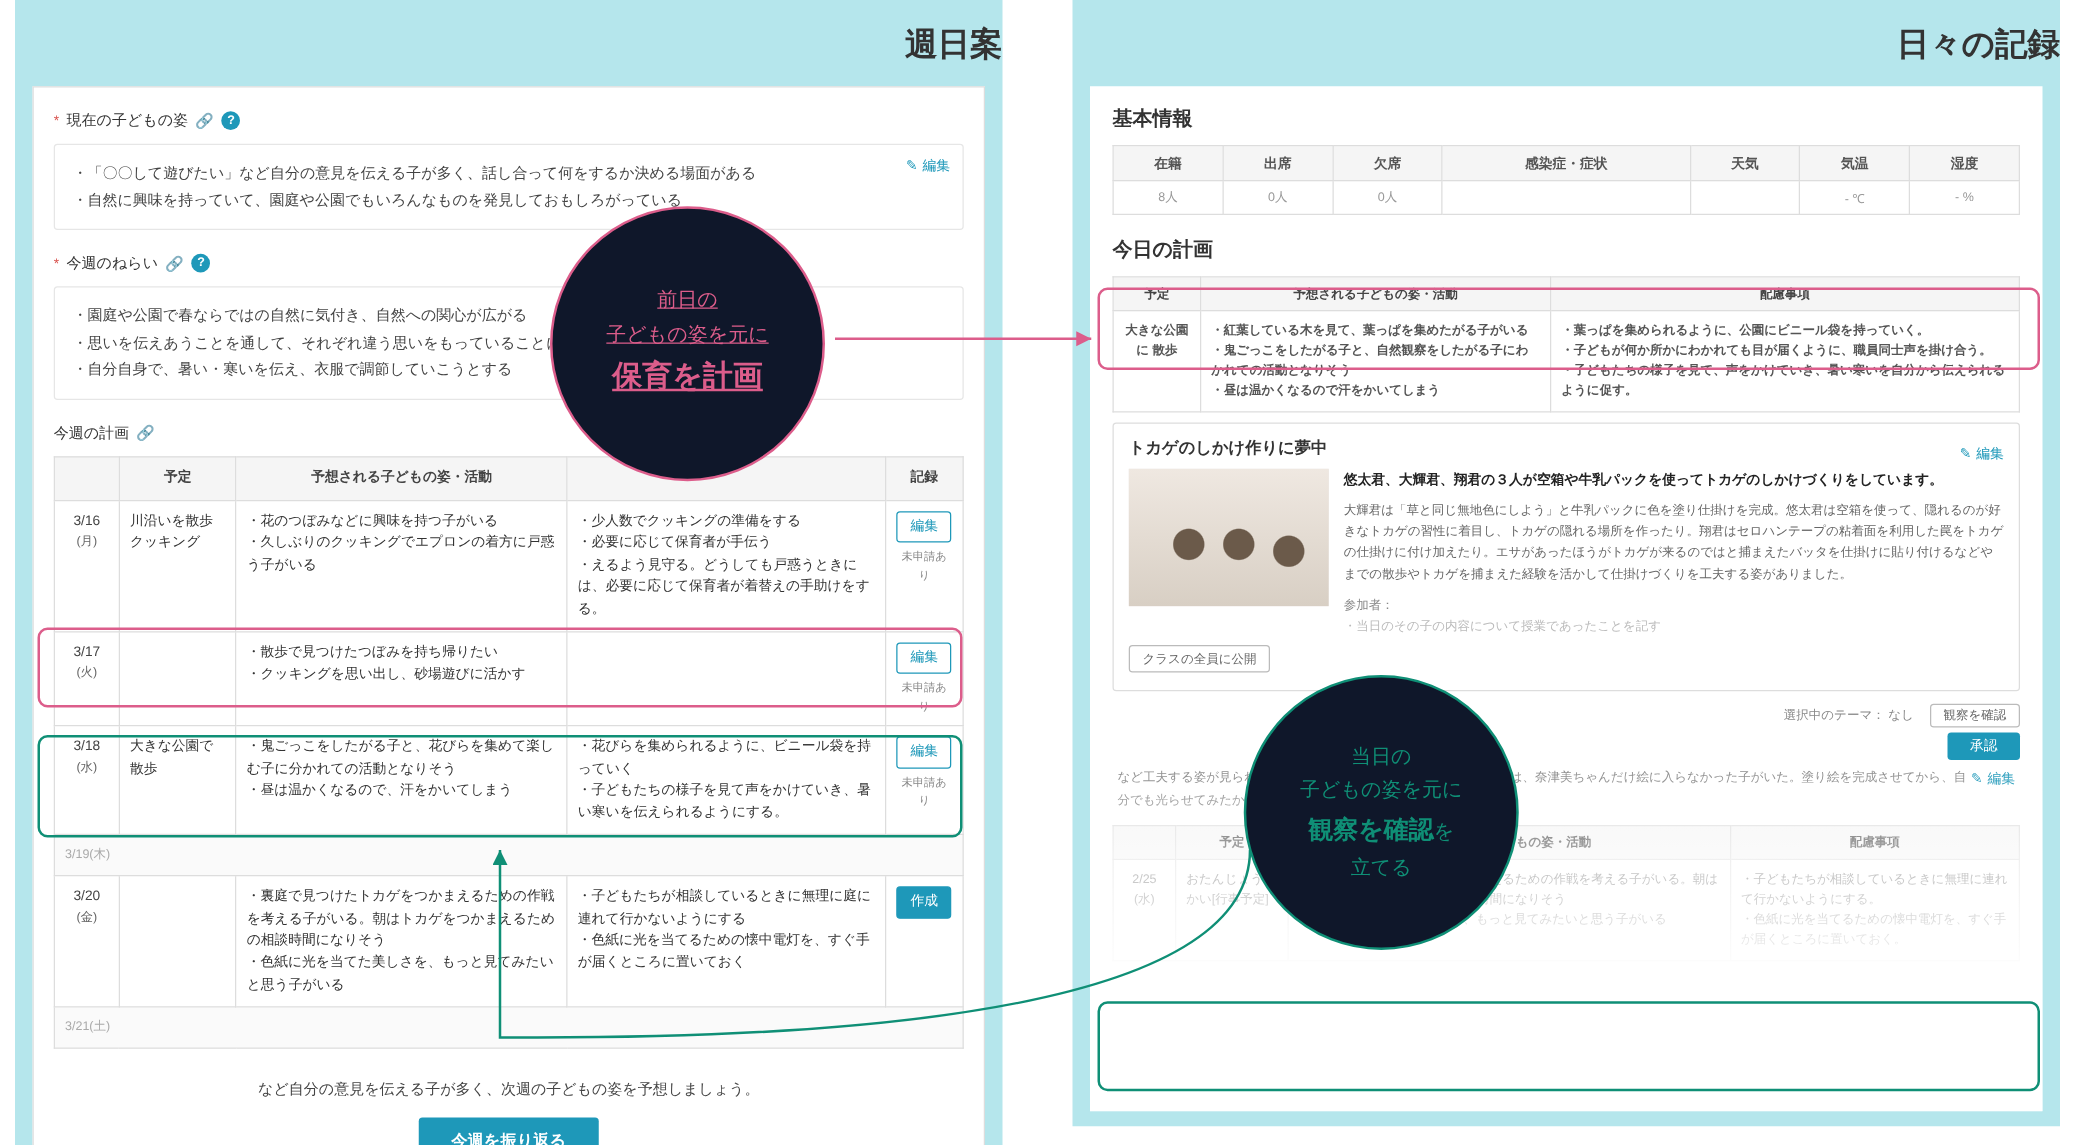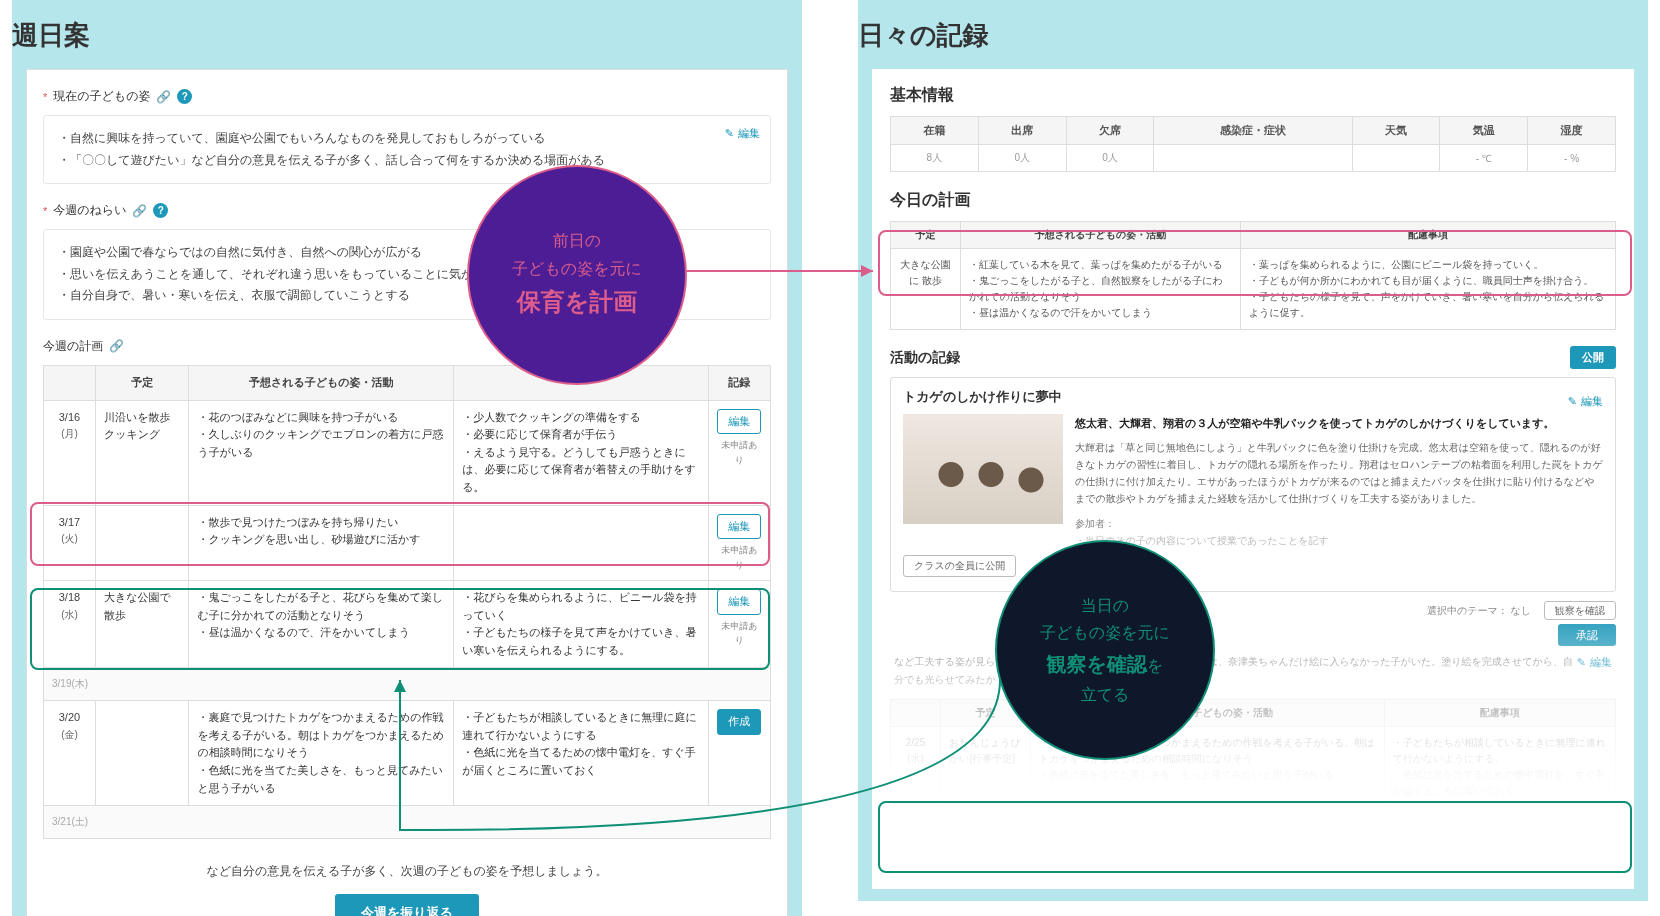--- a/index.html
+++ b/index.html
@@ -21,21 +21,21 @@
     width: 790px;
     background: #b5e6ec;
     padding: 0 0 12px 0;
   }
   .col-left { left: 12px; }
   .col-right { right: 12px; }
   .col-title {
     font-size: 26px;
     font-weight: 700;
     color: #333;
-    text-align: left;
+    text-align: right;
     padding: 18px 0 16px;
   }
   .panel {
     background: #fff;
     margin: 0 14px 12px;
     border: 1px solid #ddd;
     padding: 14px 16px 20px;
   }
   .panel-right {
     background: #fff;
@@ -219,20 +219,21 @@
     padding: 6px 6px;
     font-weight: 700;
     color: #444;
   }
   table.todayplan td {
     border: 1px solid #ddd;
     padding: 8px 8px;
     line-height: 1.6;
     color: #555;
     vertical-align: top;
+    font-weight: bold;
   }
   .tp-sched { width: 70px; text-align:center; }
   .tp-exp { width: 280px; }
   .tp-care { width: auto; }
   .btn-pub {
     background:#1e98b9;color:#fff;border-radius:3px;
     padding:4px 12px;font-size:11px;cursor:pointer;
   }
   .activity {
     border: 1px solid #ddd;
@@ -304,24 +305,24 @@
     display: flex;
     flex-direction: column;
     align-items: center;
     justify-content: center;
     text-align: center;
     line-height: 1.7;
     font-size: 16px;
     z-index: 20;
   }
   .bubble.pink {
-    background: #4c1d95;
+    background: #0f172a;
     border: 2px solid #dc5d8b;
     color: #dc5d8b;
-    left: 467px; top: 165px;
+    left: 440px; top: 165px; text-decoration: underline;
   }
   .bubble.green {
     background: #0f172a;
     border: 2px solid #0f8f76;
     color: #0f8f76;
     left: 995px; top: 540px;
   }
   .bubble .line-big { font-size: 24px; font-weight:700; }
   .bubble .line-mid { font-size: 20px; font-weight:700; }
   
@@ -343,22 +344,22 @@
         <span class="req">*</span>
         <span>現在の子どもの姿</span>
         <span class="link-icon">🔗</span>
         <span class="help-badge">?</span>
       </div>
       <div class="bullet-box">
         <span class="edit-link">
           <span>✎</span>
           <span>編集</span>
         </span>
+        <div class="bi">「〇〇して遊びたい」など自分の意見を伝える子が多く、話し合って何をするか決める場面がある</div>
         <div class="bi">自然に興味を持っていて、園庭や公園でもいろんなものを発見しておもしろがっている</div>
-        <div class="bi">「〇〇して遊びたい」など自分の意見を伝える子が多く、話し合って何をするか決める場面がある</div>
       </div>
 
       <div class="sec-head" style="margin-top:18px">
         <span class="req">*</span>
         <span>今週のねらい</span>
         <span class="link-icon">🔗</span>
         <span class="help-badge">?</span>
       </div>
       <div class="bullet-box">
         <div class="bi">園庭や公園で春ならではの自然に気付き、自然への関心が広がる</div>
@@ -508,25 +509,20 @@
             </td>
             <td class="td-list">
               <div class="bi">葉っぱを集められるように、公園にビニール袋を持っていく。</div>
               <div class="bi">子どもが何か所かにわかれても目が届くように、職員同士声を掛け合う。</div>
               <div class="bi">子どもたちの様子を見て、声をかけていき、暑い寒いを自分から伝えられるように促す。</div>
             </td>
           </tr>
         </tbody>
       </table>
 
-      <div class="r-sub">
-        <span>活動の記録</span>
-        <span style="flex:1"></span>
-        <span class="btn-pub">公開</span>
-      </div>
 
       <div class="activity">
         <div style="display:flex;align-items:center;gap:8px">
           <span class="activity-title">トカゲのしかけ作りに夢中</span>
           <span style="flex:1"></span>
           <span class="edit-link" style="position:static">
             <span>✎</span>
             <span>編集</span>
           </span>
         </div>

